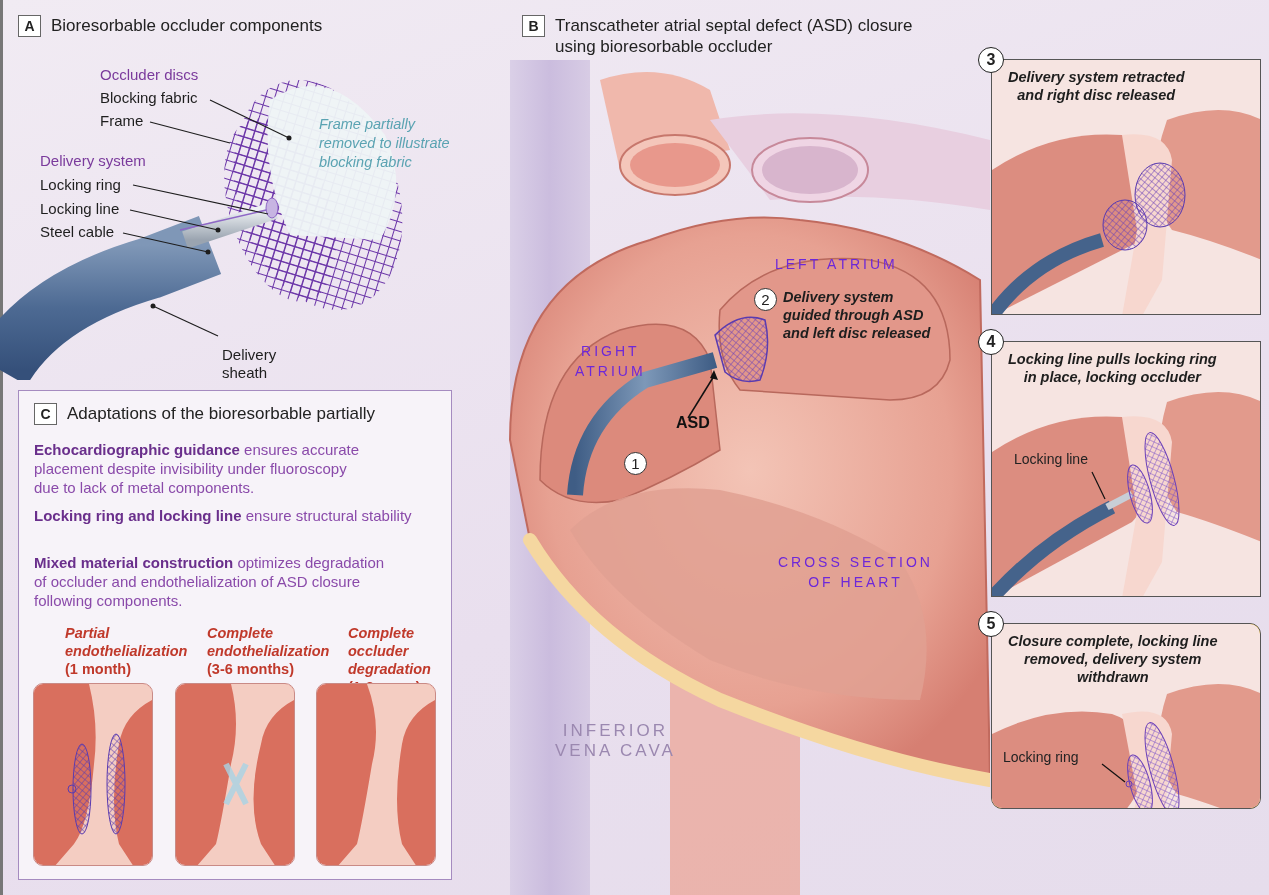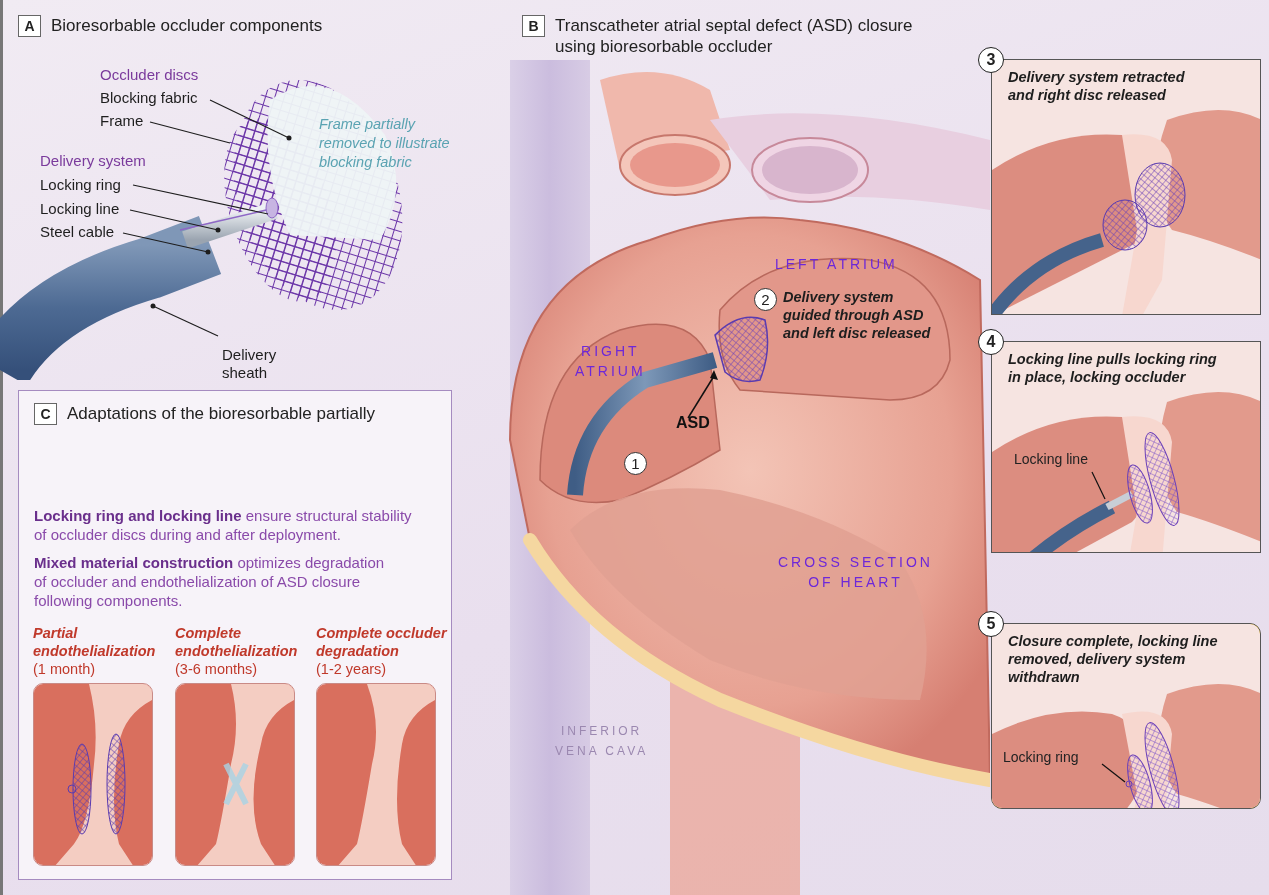--- a/index.html
+++ b/index.html
@@ -6,30 +6,30 @@
   body { width: 1269px; height: 895px; overflow: hidden; background: #ebe3ef; font-family: "Liberation Sans", sans-serif; position: relative; }
   .bg { position: absolute; inset: 0; background: linear-gradient(160deg, #f1ebf3 0%, #e9dfee 60%, #e6ddec 100%); }
   .leftbar { position: absolute; left: 0; top: 0; width: 3px; height: 895px; background: #777; }
   .panel-label { position: absolute; display: flex; align-items: flex-start; gap: 10px; color: #222; font-size: 17px; line-height: 21px; }
   .letter-box { width: 23px; height: 22px; border: 1.5px solid #666; background: #fff; font-weight: bold; font-size: 14px; display: flex; align-items: center; justify-content: center; flex-shrink: 0; }
   .abs { position: absolute; }
   .lbl { font-size: 15px; color: #1e1e1e; line-height: 18px; }
   .purple-head { font-size: 15px; color: #7a3a9c; font-weight: normal; text-align: right; }
   .teal-note { font-style: italic; color: #5aa3b2; font-size: 14.5px; line-height: 19px; }
   .anat { color: #6d28d9; font-size: 14px; letter-spacing: 3px; text-align: center; line-height: 20px; }
-  .anat-ivc { color: #9b88b0; font-size: 12px; letter-spacing: 3px; text-align: center; line-height: 20px; }
+  .anat-ivc { color: #9b88b0; font-size: 17px; letter-spacing: 3px; text-align: center; line-height: 20px; }
   .step-num { width: 23px; height: 23px; border: 1.5px solid #333; border-radius: 50%; background: #fff; font-size: 15px; display: flex; align-items: center; justify-content: center; color: #222; flex-shrink: 0; }
   .step-text { font-style: italic; font-weight: bold; color: #1e1e1e; font-size: 14.5px; line-height: 18px; }
   .c-box { position: absolute; left: 18px; top: 390px; width: 434px; height: 490px; border: 1.5px solid #a58bc0; background: rgba(248,244,250,0.93); }
   .c-para { position: absolute; left: 15px; color: #8a4aaa; font-size: 15px; line-height: 19px; }
   .c-para b { color: #6a2f8c; font-weight: bold; }
-  .stage-title { position: absolute; color: #c0392b; font-style: italic; font-weight: bold; font-size: 14.5px; line-height: 18px; }
-  .stage-dur { color: #c0392b; font-weight: normal; font-style: normal; }
+  .stage-title { position: absolute; color: #c0392b; font-style: italic; font-weight: bold; font-size: 14.5px; line-height: 18px; margin-left: 32px; }
+  .stage-dur { color: #c0392b; font-weight: bold; font-style: normal; }
   .stage-img { position: absolute; width: 120px; height: 183px; border-radius: 10px; overflow: hidden; border: 1px solid #c98a86; }
-  .inset { position: absolute; width: 270px; border: 1.5px solid #555; background: #eab308; overflow: hidden; }
+  .inset { position: absolute; width: 270px; border: 1.5px solid #555; background: #eab308; overflow: hidden; text-align: center; }
   .inset-num { position: absolute; width: 26px; height: 26px; border: 1.5px solid #222; border-radius: 50%; background: #fff; display: flex; align-items: center; justify-content: center; font-size: 16px; font-weight: bold; color: #222; z-index: 3; }
   .inset-caption { position: absolute; left: 16px; top: 8px; z-index: 2; }
   .inset-small { position: absolute; font-size: 14px; color: #222; z-index: 2; }
 </style>
 </head>
 <body>
 
 <div class="bg"></div>
 <div class="leftbar"></div>
 
@@ -198,21 +198,21 @@
         </pattern>
       </defs>
   </svg>
   <div class="inset-caption step-text">
     <div>Delivery system retracted</div>
     <div>and right disc released</div>
   </div>
 </div>
 <div class="inset-num" style="left:978px; top:47px;">3</div>
 
-<div class="inset" style="left:991px; top:341px; height:212px;">
+<div class="inset" style="left:991px; top:341px; height:256px;">
   <svg class="abs" style="left:0; top:0;" width="270" height="256">
     <rect width="270" height="256" fill="#f6e4e1"></rect>
     <path d="M0 110 Q60 70 130 75 Q160 80 165 110 L165 140 Q150 170 140 180 L0 256 Z" fill="#dc8d80"></path>
     <path d="M175 60 Q230 40 270 60 L270 200 Q220 180 185 170 Q155 130 175 60 Z" fill="#e29a8c"></path>
     <path d="M130 75 Q175 70 180 100 L170 220 L150 256 L130 256 Q140 200 145 170 Z" fill="#f7d7cf"></path>
     <path d="M0 256 Q50 200 120 165" stroke="#45638b" stroke-width="14" fill="none"></path>
     <path d="M115 165 L140 152" stroke="#c8ced6" stroke-width="7"></path>
     <ellipse cx="148" cy="152" rx="10" ry="30" fill="url(#mesh4)" stroke="#6a3fb8" transform="rotate(-15 148 152)"></ellipse>
     <ellipse cx="170" cy="137" rx="12" ry="48" fill="url(#mesh4)" stroke="#6a3fb8" transform="rotate(-15 170 137)"></ellipse>
     <line x1="100" y1="130" x2="113" y2="157" stroke="#111" stroke-width="1.2"></line>
@@ -255,23 +255,27 @@
   <div class="inset-small" style="left:11px; top:125px;">Locking ring</div>
 </div>
 <div class="inset-num" style="left:978px; top:611px;">5</div>
 
 <div class="c-box">
   <div class="panel-label" style="left:15px; top:12px;">
     <div class="letter-box">C</div>
     <div>Adaptations of the bioresorbable partially</div>
   </div>
 
+  <div class="c-para" style="top:49px;">
+    <div><b>Echocardiographic guidance</b><span> ensures accurate</span></div>
+    <div>placement despite invisibility under fluoroscopy</div>
+    <div>due to lack of metal components.</div>
+  </div>
   <div class="c-para" style="top:115px;">
     <div><b>Locking ring and locking line</b><span> ensure structural stability</span></div>
-    <div>of occluder discs during and after deployment.</div>
   </div>
   <div class="c-para" style="top:162px;">
     <div><b>Mixed material construction</b><span> optimizes degradation</span></div>
     <div>of occluder and endothelialization of ASD closure</div>
     <div>following components.</div>
   </div>
 
   <div class="stage-title" style="left:14px; top:233px;">
     <div>Partial</div>
     <div>endothelialization</div>

